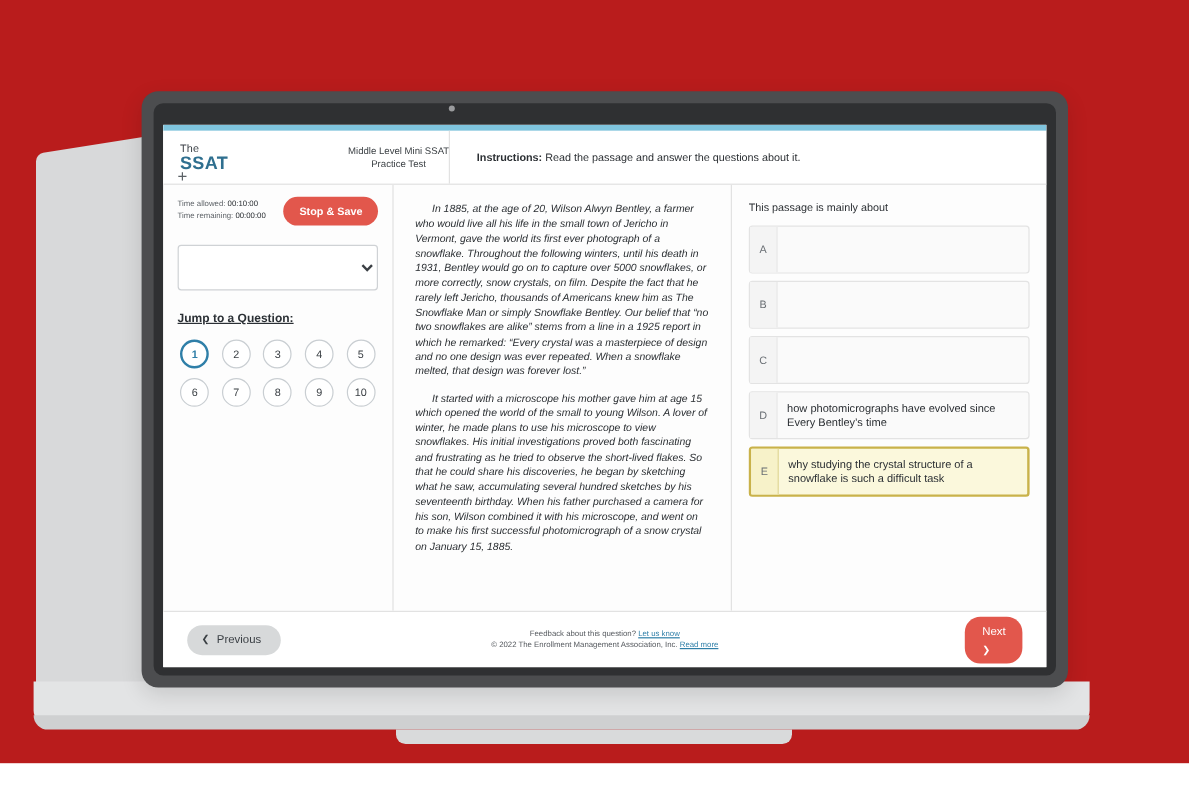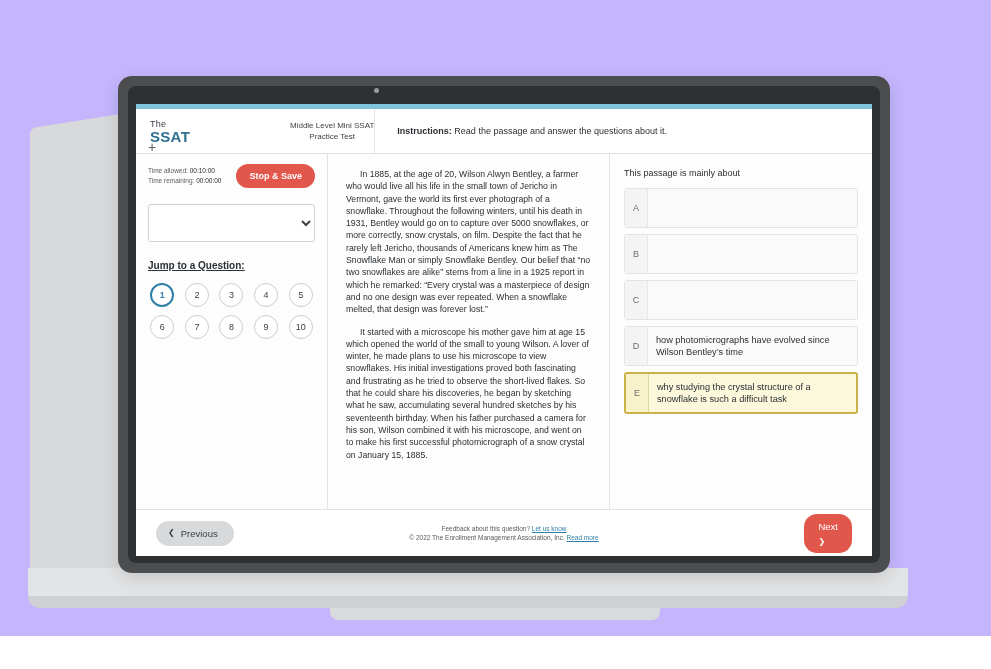--- a/index.html
+++ b/index.html
@@ -9,21 +9,21 @@
     width: 991px;
     height: 669px;
     overflow: hidden;
     font-family: "Liberation Sans", sans-serif;
   }
 
   #stage {
     position: relative;
     width: 991px;
     height: 636px;
-    background: #c4b5fd;
+    background: #b91c1c;
   }
 
   
   .laptop-back {
     position: absolute;
     left: 30px;
     top: 118px;
     width: 130px;
     height: 470px;
     background: #d8d9da;
@@ -283,20 +283,21 @@
     color: #22262a;
     letter-spacing: .1px;
   }
   .passage p {
     margin: 0 0 10px 0;
     font-size: 8.7px;
     line-height: 12.3px;
     color: #2b2f33;
     text-indent: 14px;
     text-align: left;
+    font-style: italic;
   }
 
   
   .question {
     flex: 1.08;
     padding: 14px 14px 10px 14px;
     box-sizing: border-box;
   }
   .qstem {
     font-size: 9px;
@@ -481,21 +482,21 @@
           <div class="choice">
             <div class="letter">B</div>
           </div>
 
           <div class="choice">
             <div class="letter">C</div>
           </div>
 
           <div class="choice">
             <div class="letter">D</div>
-            <div class="text">how photomicrographs have evolved since Wilson Bentley’s time</div>
+            <div class="text">how photomicrographs have evolved since Every Bentley’s time</div>
           </div>
 
           <div class="choice selected">
             <div class="letter">E</div>
             <div class="text">why studying the crystal structure of a snowflake is such a difficult task</div>
           </div>
         </div>
 
       </div>
 

